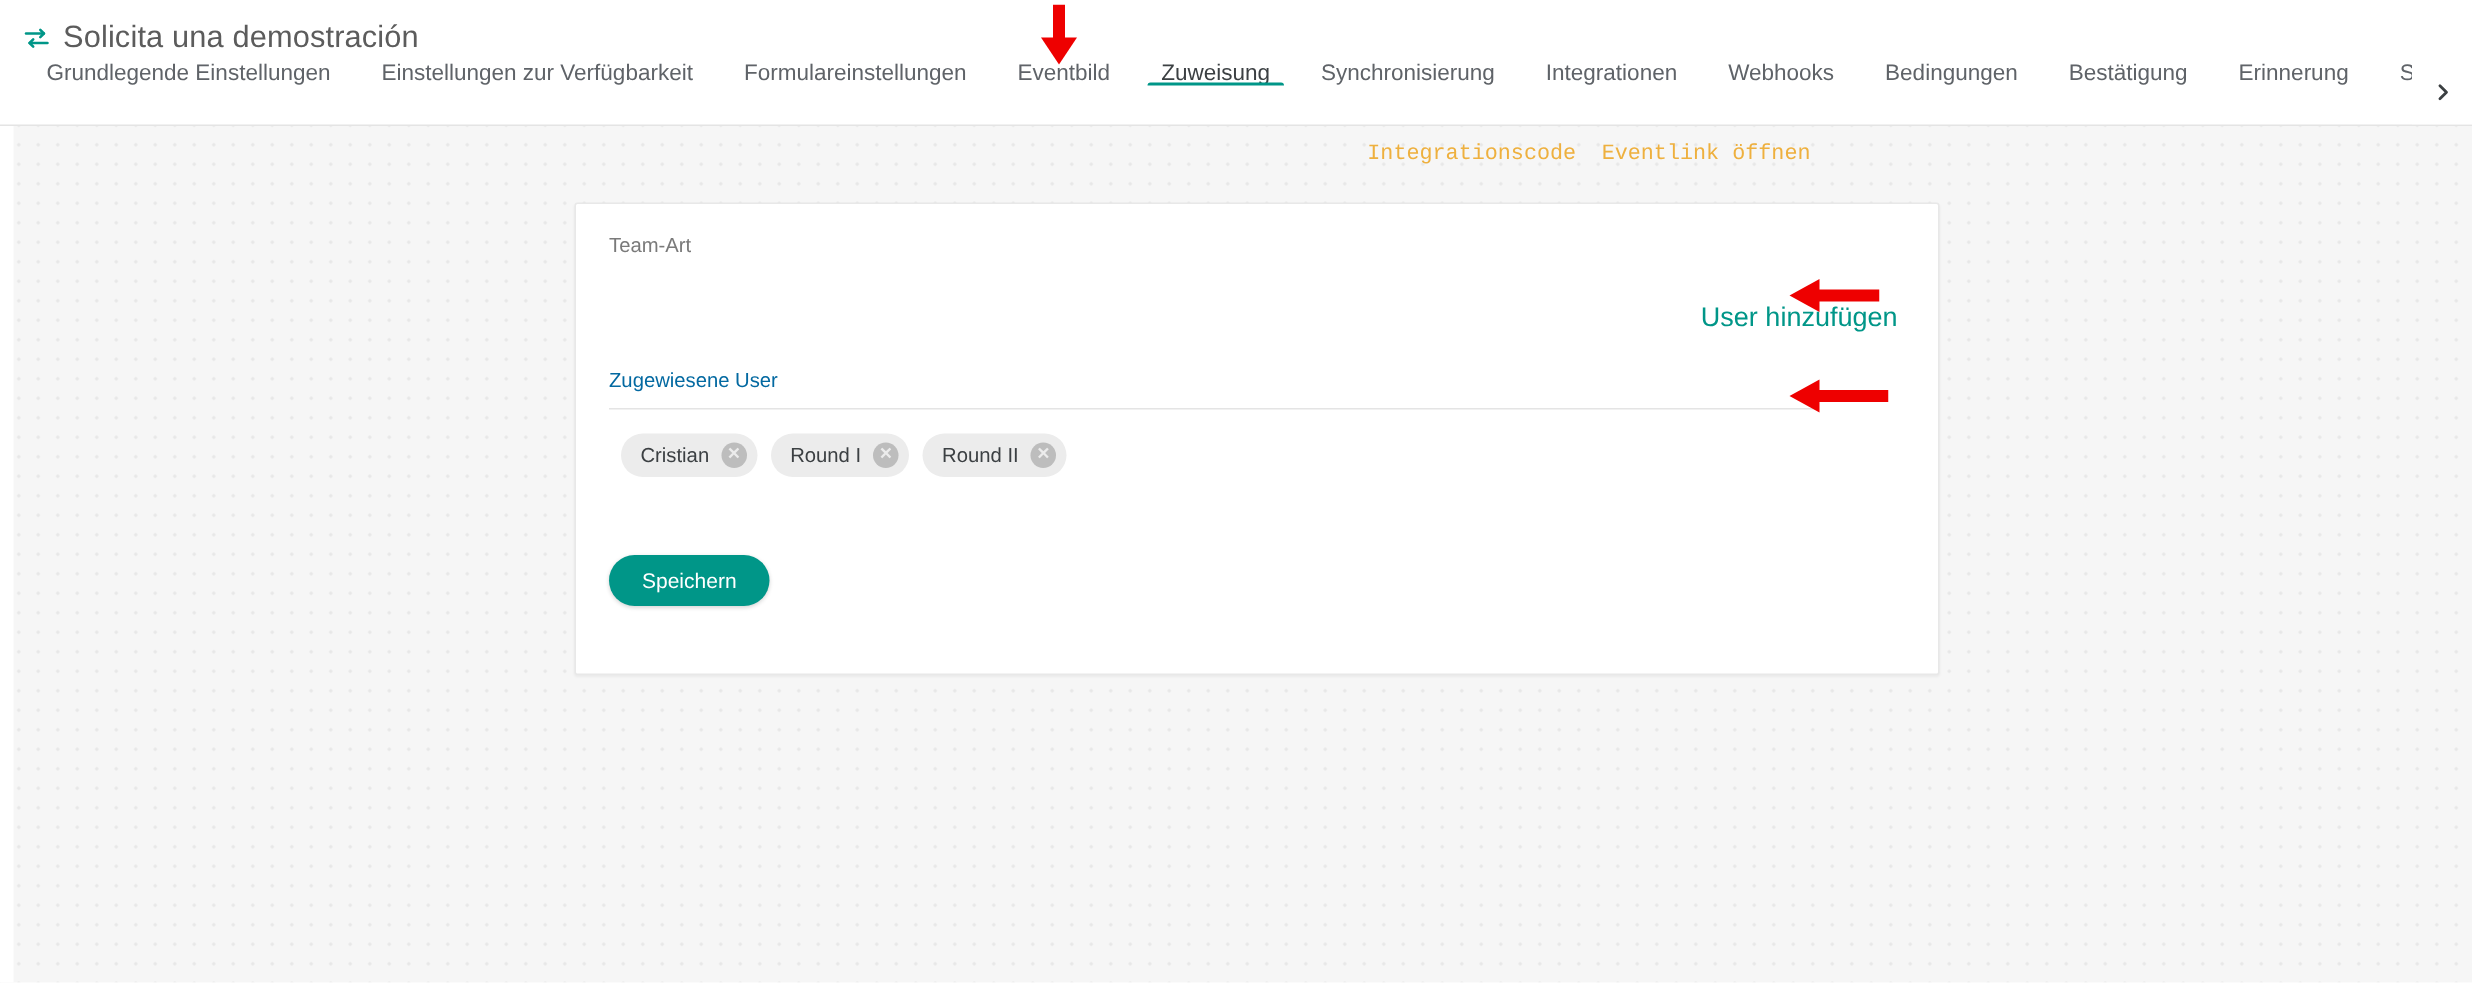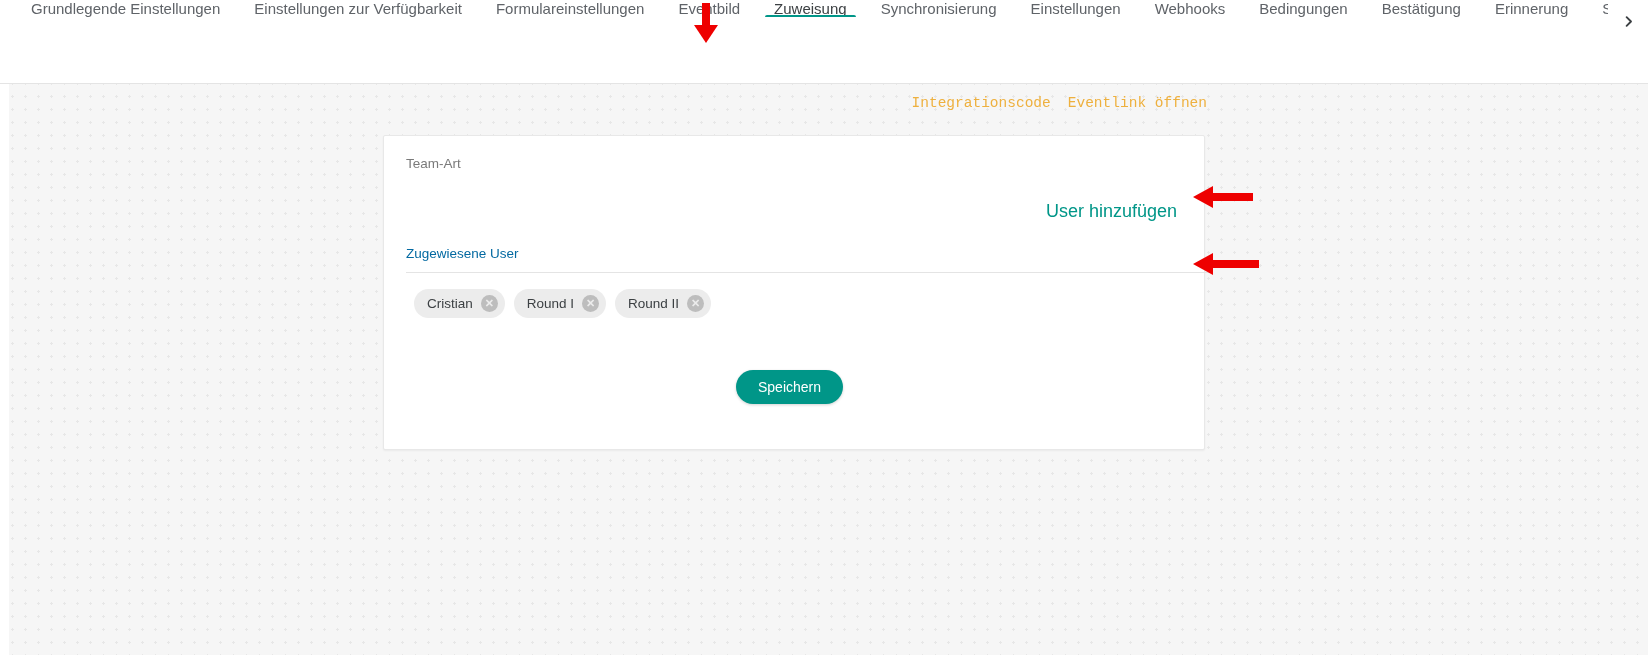--- a/index.html
+++ b/index.html
@@ -128,21 +128,21 @@
     white-space: nowrap;
     text-decoration: none;
     font-family: Liberation Mono, monospace;
   }
 
   
   .card {
     position: absolute;
     left: 383px;
     top: 51px;
-    width: 822px;
+    width: 910px;
     height: 315px;
     background: #ffffff;
     border: 1px solid #e8e8e8;
     border-radius: 2px;
     box-shadow: 0 1px 2px rgba(0,0,0,.05);
   }
   .card-inner { padding: 20px 22px 0 22px; }
 
   .field-label {
     font-size: 13.5px;
@@ -229,21 +229,21 @@
     font-size: 11px;
     line-height: 17px;
     text-align: center;
     font-weight: 700;
     cursor: pointer;
     font-family: "Liberation Sans", sans-serif;
   }
 
   .save-row {
     display: flex;
-    justify-content: center;
+    justify-content: flex-start;
     padding: 0 9px 0 0;
     margin-top: 52px;
   }
   .save-btn {
     background: #009688;
     color: #ffffff;
     border: none;
     border-radius: 18px;
     height: 34px;
     padding: 0 22px;
@@ -259,29 +259,40 @@
   .ann-right-1 { left: 1191px; top: 184px; }
   .ann-right-2 { left: 1191px; top: 251px; }
 </style>
 </head>
 <body>
 
 <div id="app">
 
   <div class="header">
 
+    <div class="title-row">
+      <span class="swap-icon">
+        <svg width="19" height="19" viewBox="0 0 24 24" fill="none" stroke="#009688" stroke-width="2.2" stroke-linecap="round" stroke-linejoin="round">
+          <path d="M3 8h15"></path>
+            <path d="M15 5l3 3-3 3"></path>
+          <path d="M21 16H6"></path>
+            <path d="M9 13l-3 3 3 3"></path>
+        </svg>
+      </span>
+      <h1 class="page-title">Solicita una demostración</h1>
+    </div>
 
     <nav class="tabbar">
       <button class="tab">Grundlegende Einstellungen</button>
       <button class="tab">Einstellungen zur Verfügbarkeit</button>
       <button class="tab">Formulareinstellungen</button>
       <button class="tab">Eventbild</button>
       <button class="tab active">Zuweisung</button>
       <button class="tab">Synchronisierung</button>
-      <button class="tab">Einstellungen</button>
+      <button class="tab">Integrationen</button>
       <button class="tab">Webhooks</button>
       <button class="tab">Bedingungen</button>
       <button class="tab">Bestätigung</button>
       <button class="tab">Erinnerung</button>
       <button class="tab">Stornierung</button>
 
       <button class="tab-scroll-next">
         <svg width="15" height="15" viewBox="0 0 24 24" fill="none" stroke="#3c4043" stroke-width="3" stroke-linecap="round" stroke-linejoin="round">
           <path d="M9 5l7 7-7 7"></path>
         </svg>

